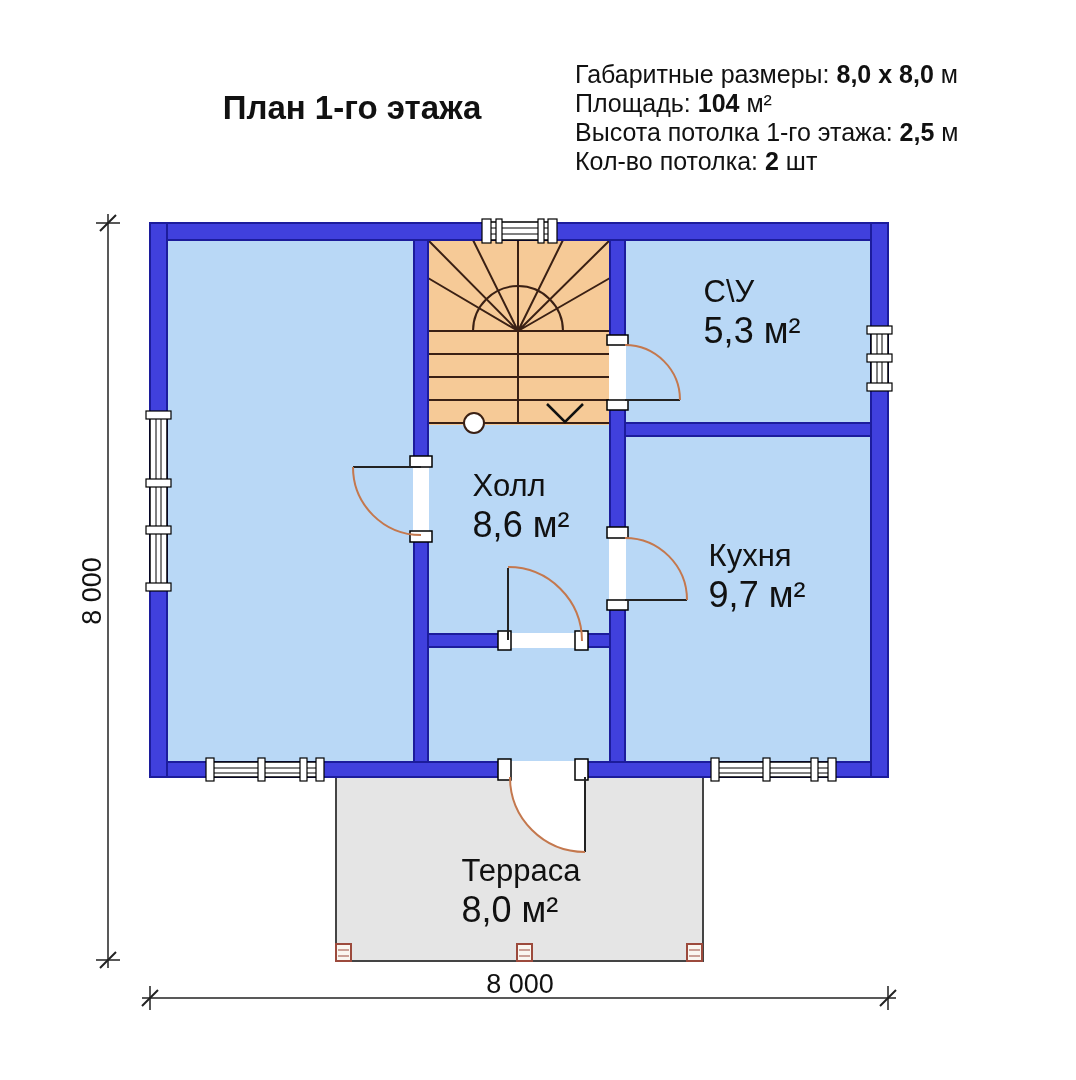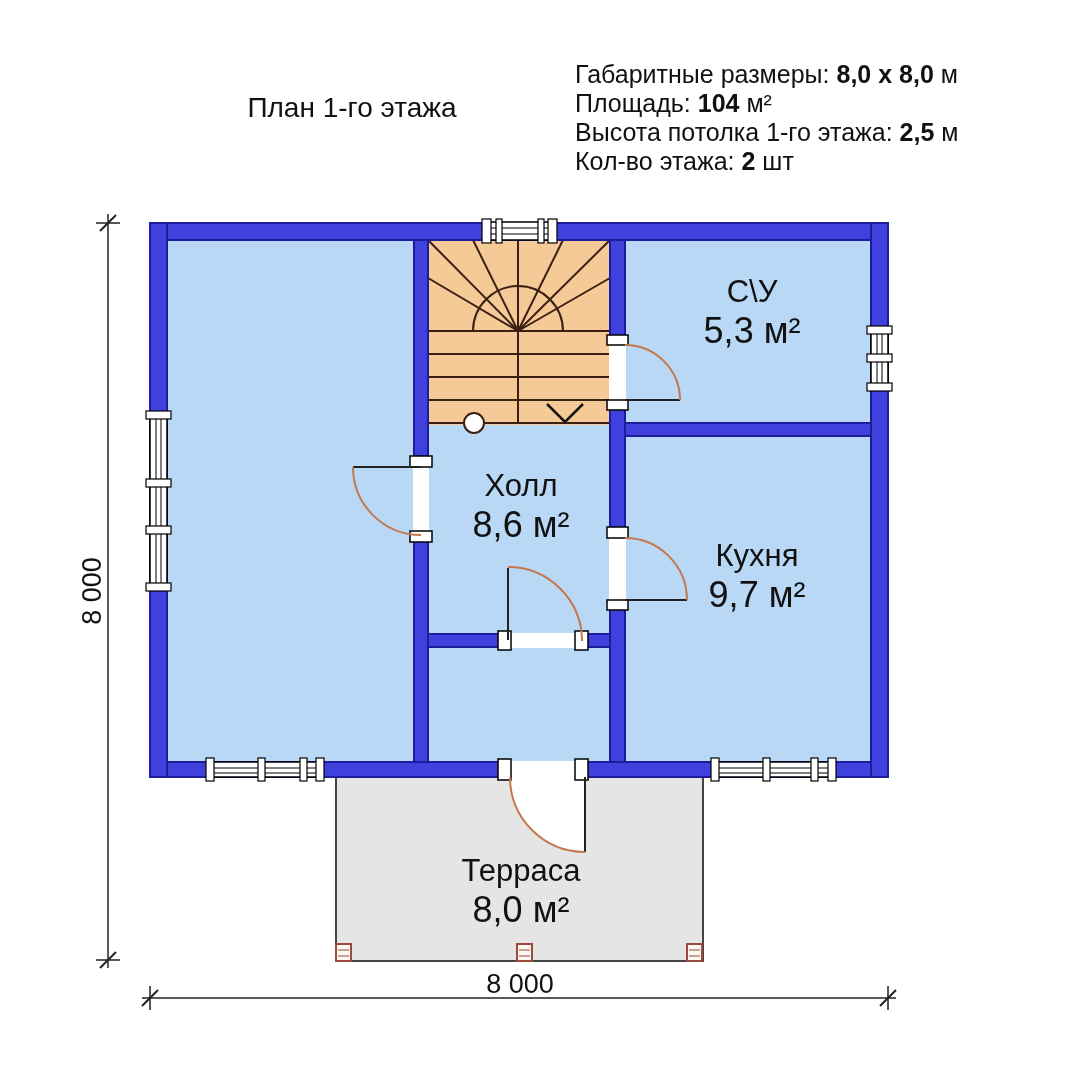--- a/index.html
+++ b/index.html
@@ -18,24 +18,24 @@
   .win{fill:#ffffff;stroke:#000;stroke-width:1.5;}
   .glass{stroke:#000;stroke-width:1;fill:none;}
   .cap{fill:#ffffff;stroke:#000;stroke-width:1.2;}
   .gap{fill:#ffffff;}
   .jamb{fill:#ffffff;stroke:#000;stroke-width:1.5;}
   .panel{stroke:#222;stroke-width:2;}
   .arcline{stroke:var(--door-arc);stroke-width:2;fill:none;}
   .dim{stroke:var(--dim);stroke-width:1.5;fill:none;}
   .tick{stroke:var(--dim);stroke-width:2;}
   .page-title{position:absolute;left:352px;top:108px;transform:translate(-50%,-50%);
-              font-size:28px;font-weight:normal;white-space:nowrap;}
+              font-size:33px;font-weight:bold;white-space:nowrap;}
   .specs{position:absolute;left:575px;top:24px;line-height:29px;font-size:25px;white-space:nowrap;margin-top:36px;}
   .spec-value{font-weight:bold;}
-  .room-label{position:absolute;transform:translate(-50%,-50%);text-align:center;line-height:1.15;}
+  .room-label{position:absolute;transform:translate(-50%,-50%);text-align:left;line-height:1.15;}
   .room-name{display:block;font-size:31px;}
   .room-area{display:block;font-size:36px;}
   .dim-label{position:absolute;font-size:27px;white-space:nowrap;}
   .dim-label.bottom{left:520px;top:984px;transform:translate(-50%,-50%);}
   .dim-label.left{left:92px;top:591px;transform:translate(-50%,-50%) rotate(-90deg);}
 </style>
 </head>
 <body>
 
 <div id="canvas">
@@ -163,21 +163,21 @@
       <path class="tick" d="M142,1006 L158,990 M880,1006 L896,990"></path>
     </g>
   </svg>
 
   <div class="page-title">План 1-го этажа</div>
 
   <div class="specs">
     <div class="spec-line"><span>Габаритные размеры:</span> <span class="spec-value">8,0 x 8,0</span> <span>м</span></div>
     <div class="spec-line"><span>Площадь:</span> <span class="spec-value">104</span> <span>м²</span></div>
     <div class="spec-line"><span>Высота потолка 1-го этажа:</span> <span class="spec-value">2,5</span> <span>м</span></div>
-    <div class="spec-line"><span>Кол-во этажа:</span> <span class="spec-value">2</span> <span>шт</span></div>
+    <div class="spec-line"><span>Кол-во потолка:</span> <span class="spec-value">2</span> <span>шт</span></div>
   </div>
 
   <div class="room-label" style="left:752px;top:313px">
     <span class="room-name">С\У</span>
     <span class="room-area">5,3 м²</span>
   </div>
   <div class="room-label" style="left:521px;top:507px">
     <span class="room-name">Холл</span>
     <span class="room-area">8,6 м²</span>
   </div>

